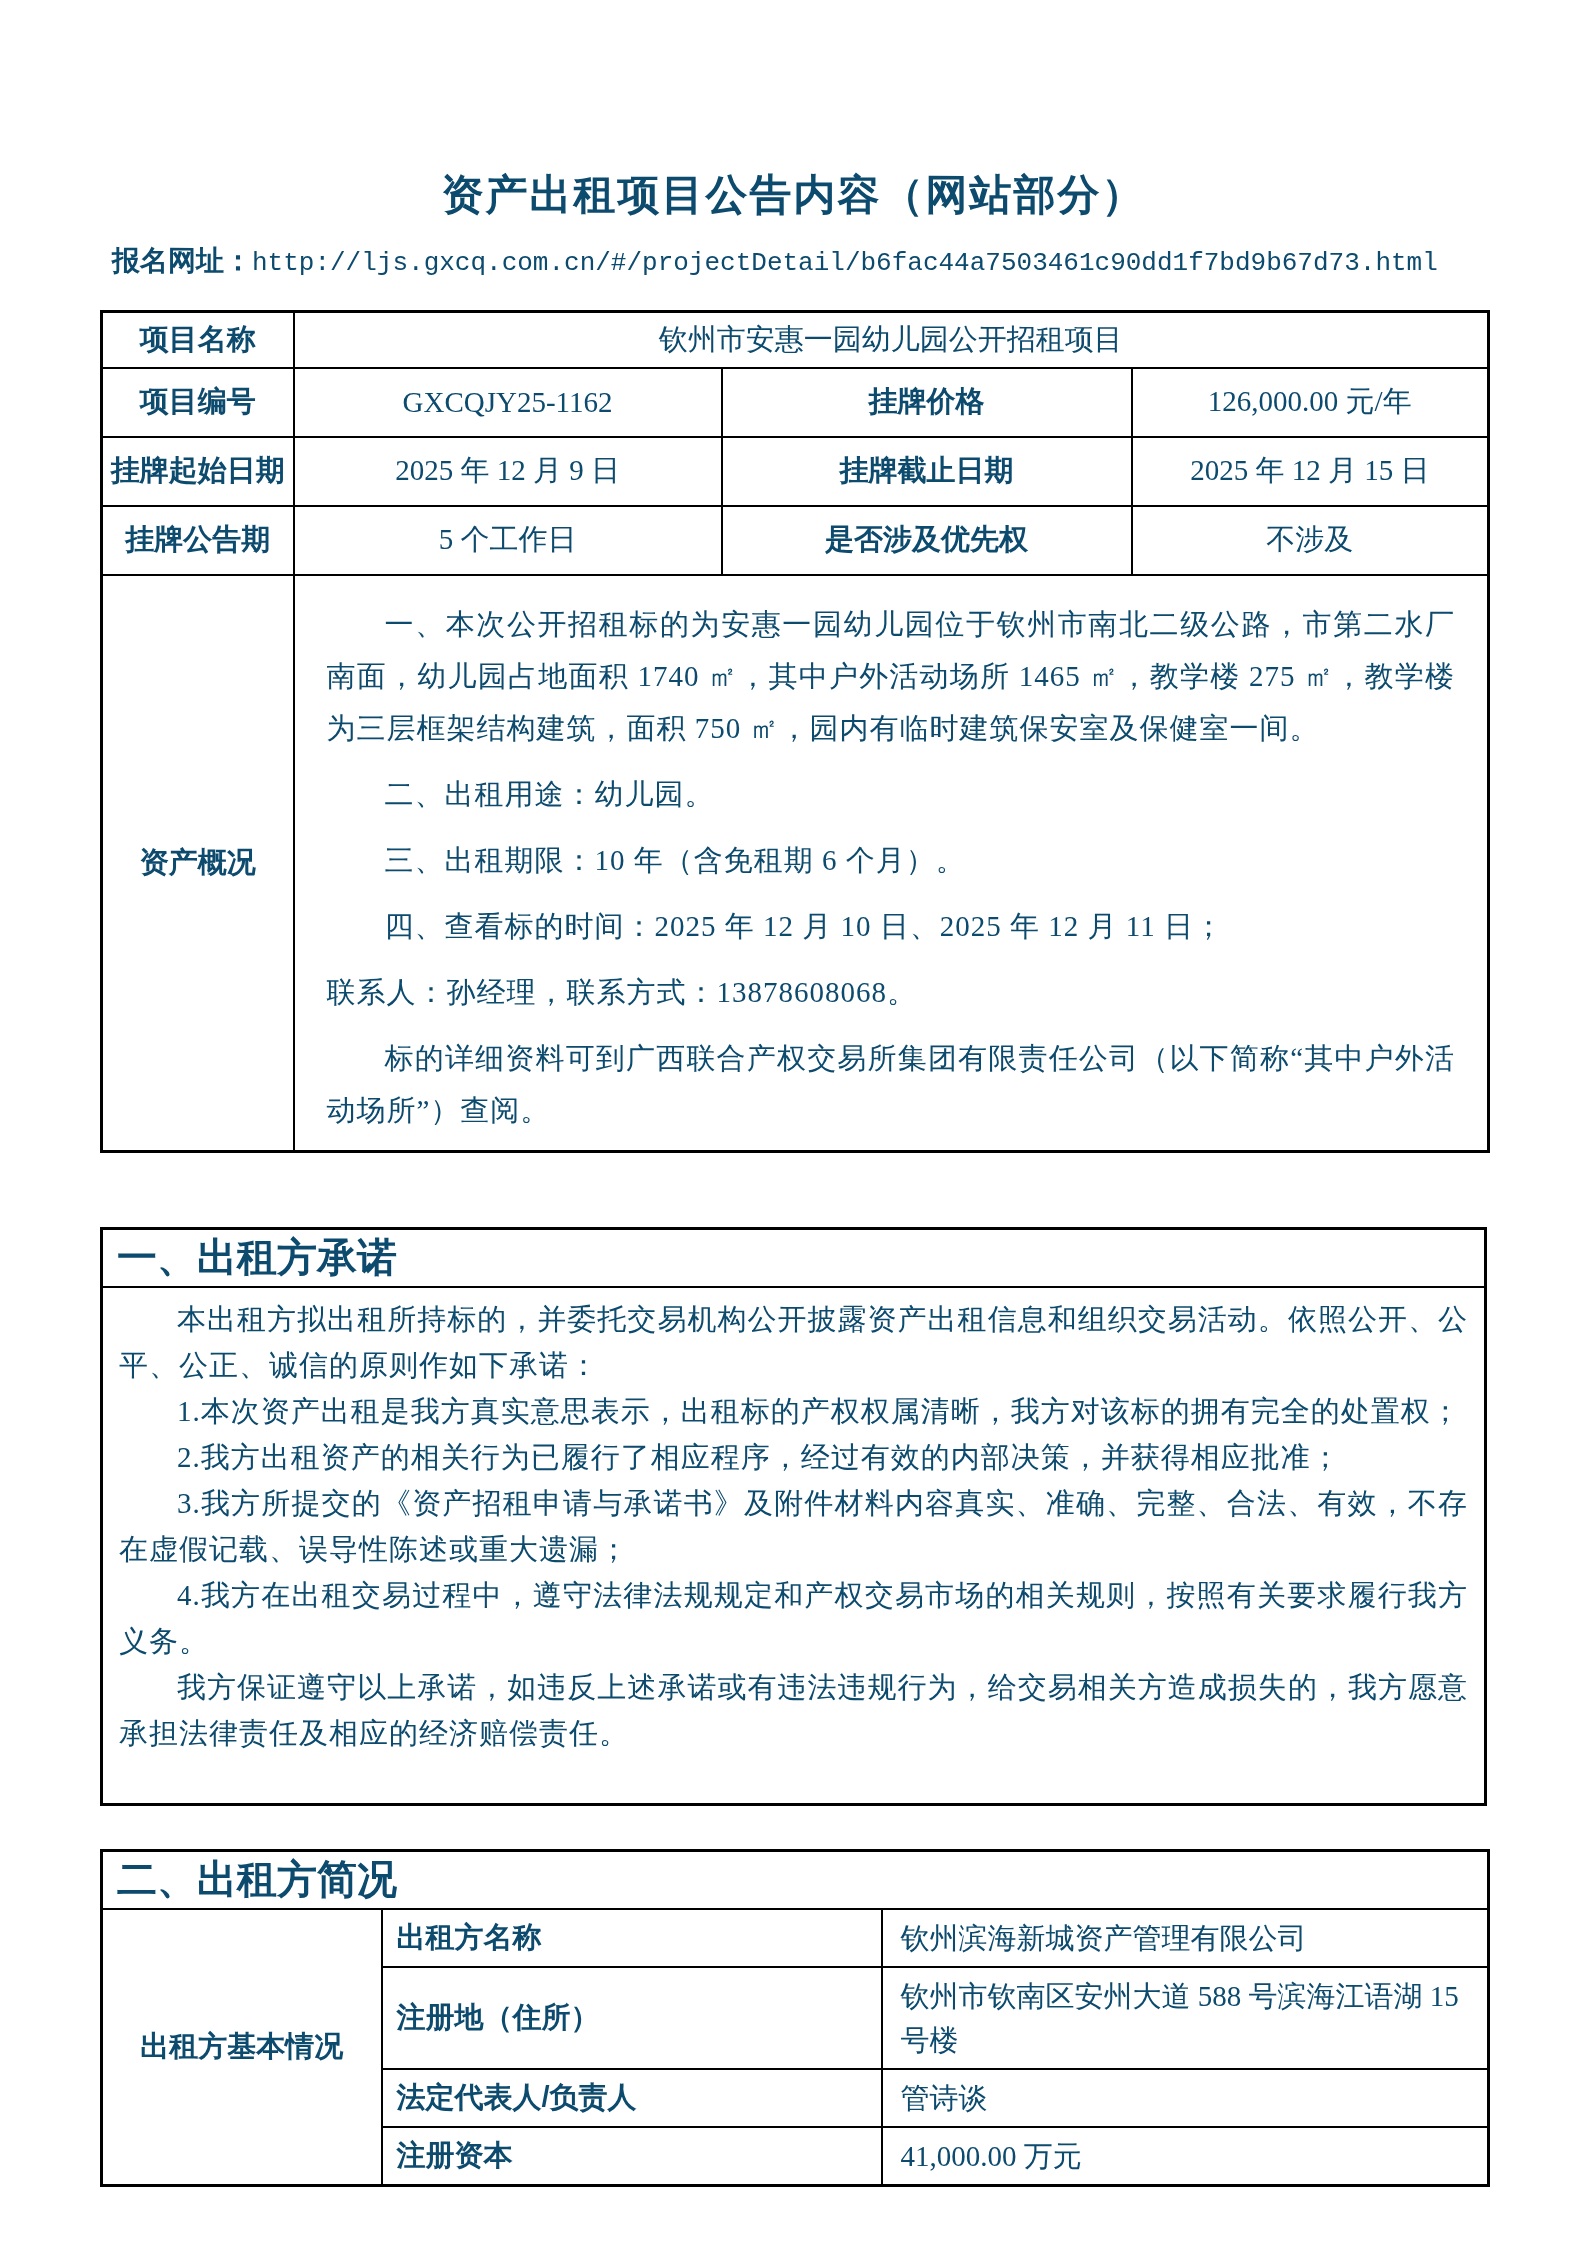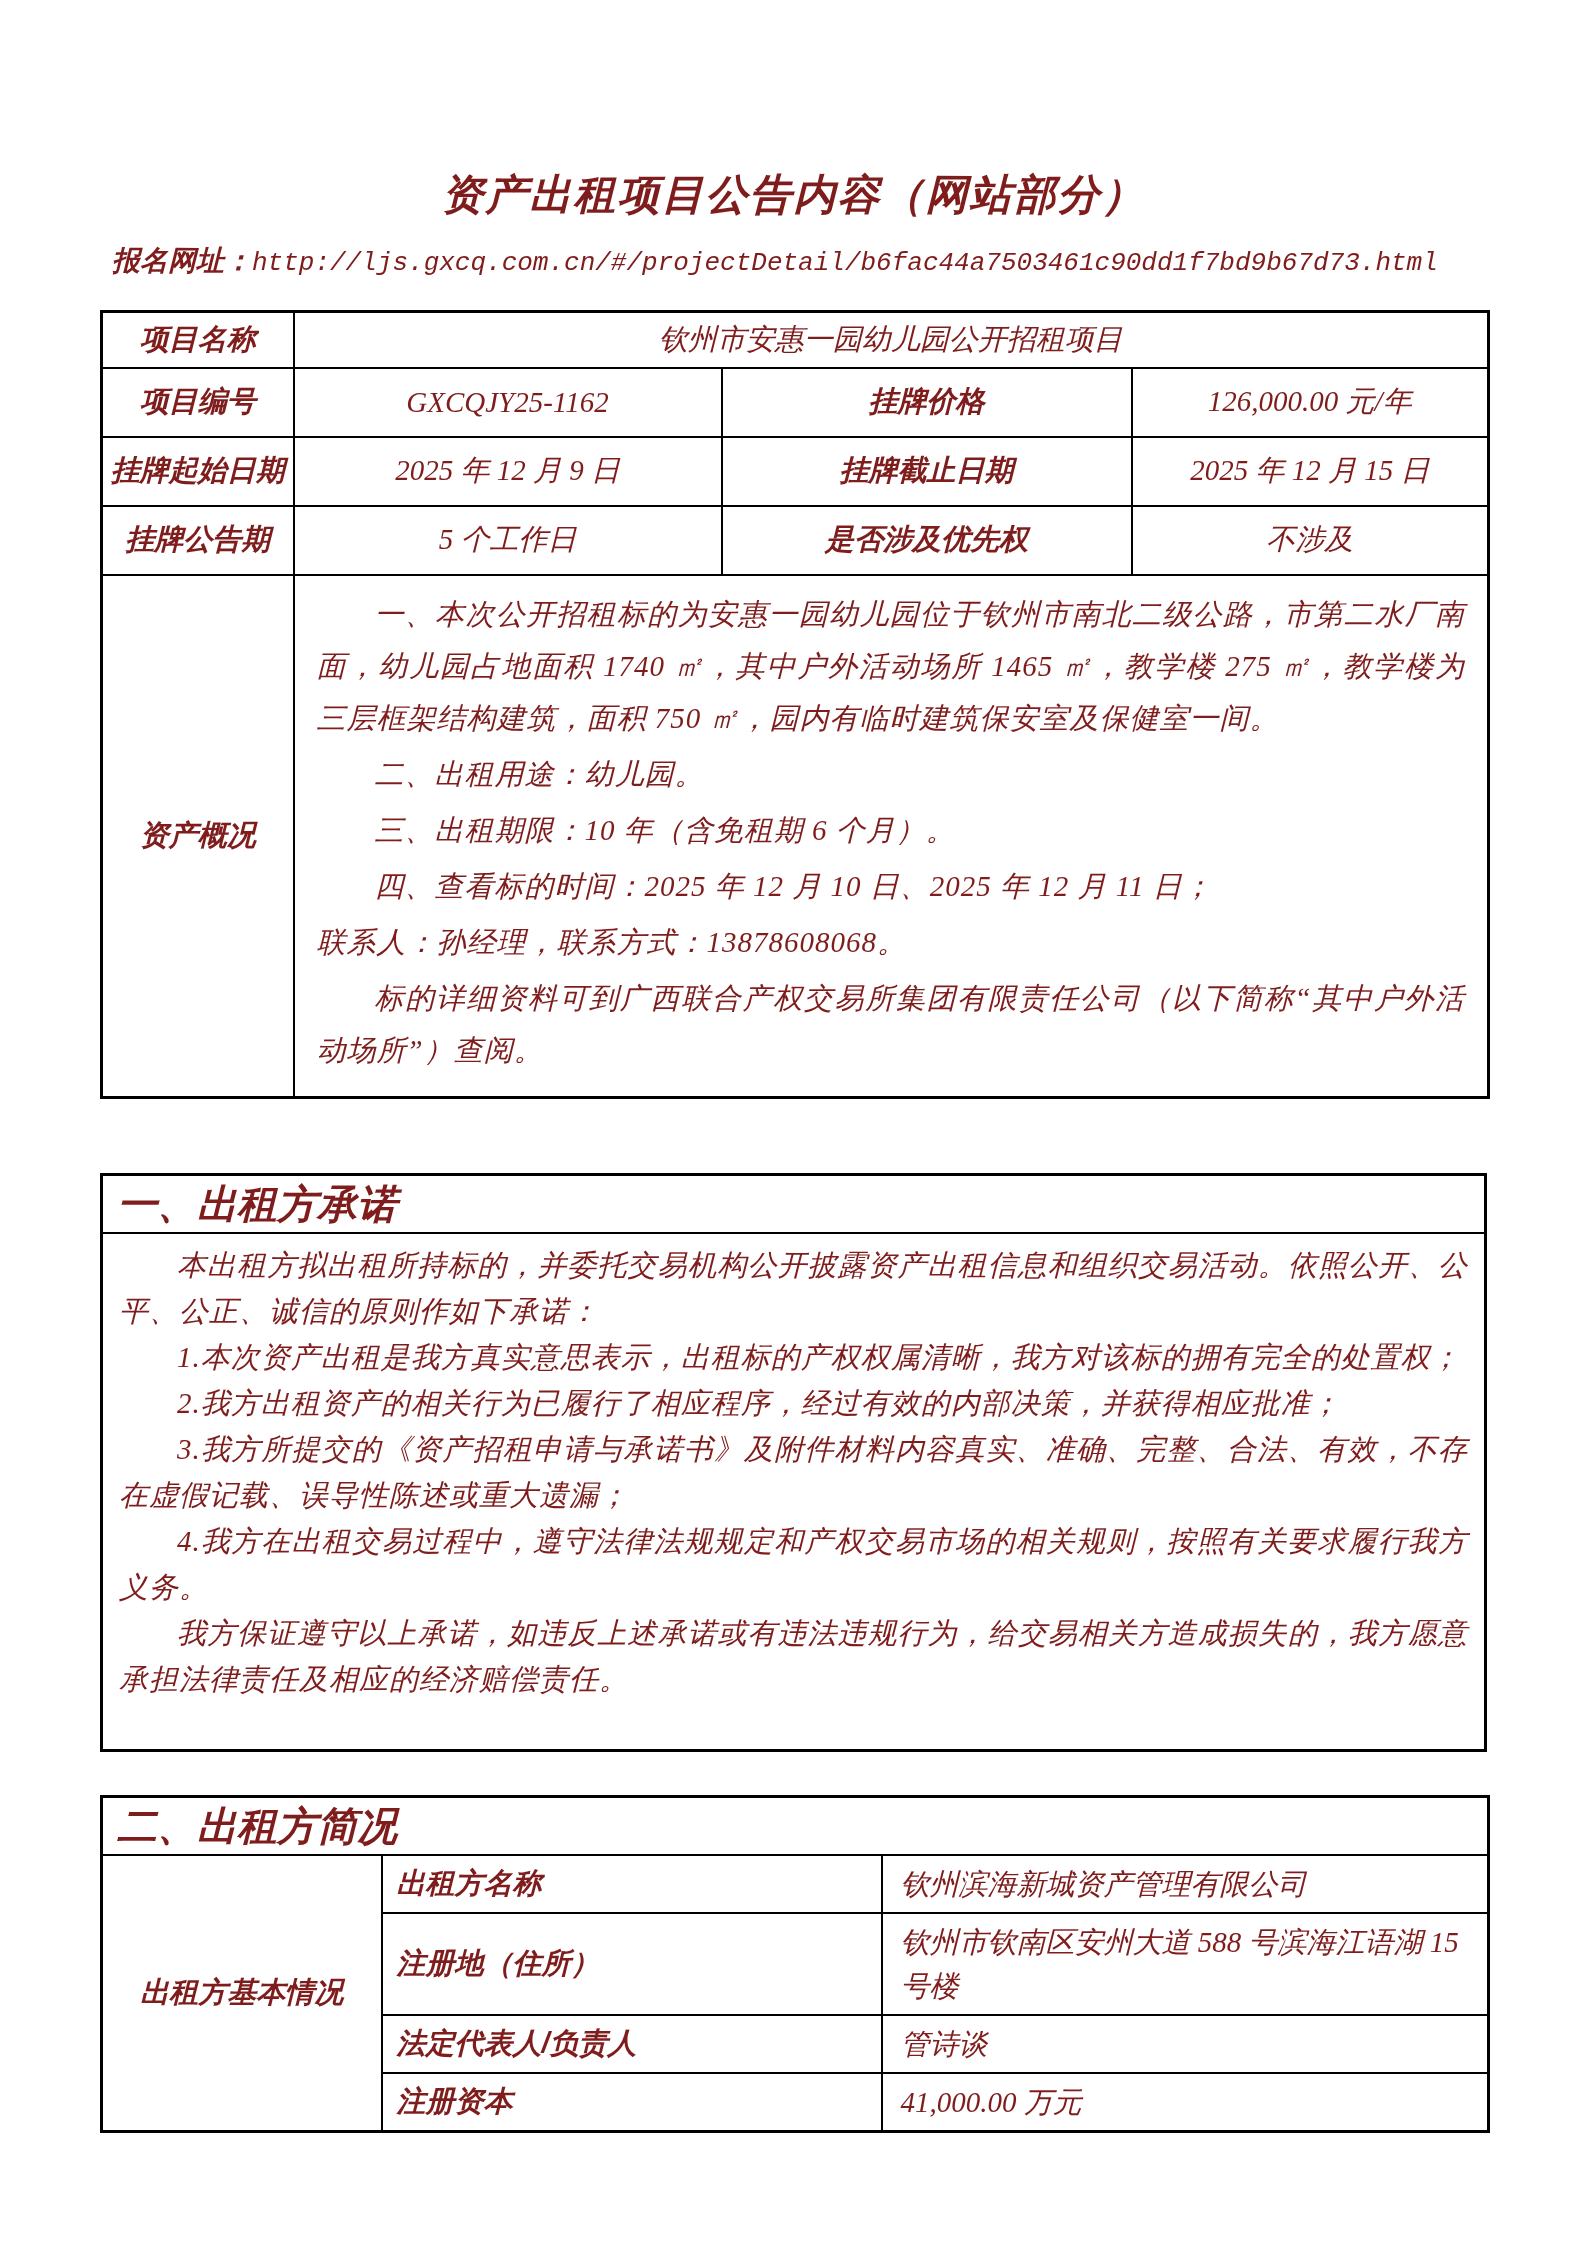--- a/index.html
+++ b/index.html
@@ -1,25 +1,24 @@
 <!DOCTYPE html>
 <html><head>
 <meta charset="utf-8">
 <style>
   html,body{margin:0;padding:0;background:#888;}
   .page{
     position:relative;
     width:1587px;height:2245px;
     margin:0 auto;
     background:#ffffff;
-    color:#7f1d1d;
+    color:#0c4a6e;
     font-family:"Liberation Serif", serif;
     font-size:29px;
     overflow:hidden;
-    font-style:italic;
   }
   .hei{font-family:"Liberation Sans", sans-serif;font-weight:bold;}
   .mono{font-family:"Liberation Mono", monospace;}
 
   .doc-title{
     margin:168px 0 0 0;
     text-align:center;
     font-family:"Liberation Serif", serif;
     font-weight:bold;
     font-size:42px;
@@ -62,21 +61,21 @@
   .r-std{height:69px;}
   .r-first{height:56px;}
   .r-overview{height:523px;}
 
   td.overview-cell{
     vertical-align:top;
     padding:8px 18px 0 18px;
     text-align:justify;
   }
   td.overview-cell p{
-    margin:4px;
+    margin:14px;
     line-height:52px;
     letter-spacing:1px;
   }
   p.indent{text-indent:2em;}
   p.noindent{text-indent:0;}
 
   .section-table{margin-top:74px;}
   .section-table2{margin-top:43px;}
   td.section-header{
     height:56px;

